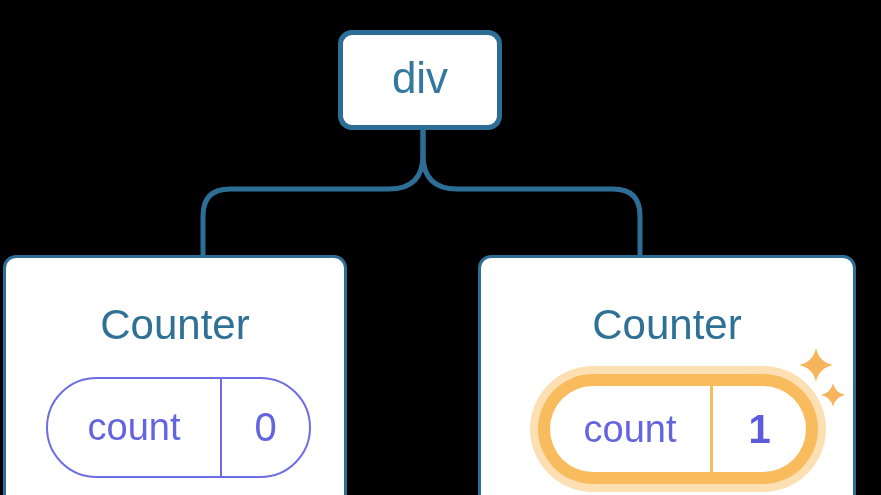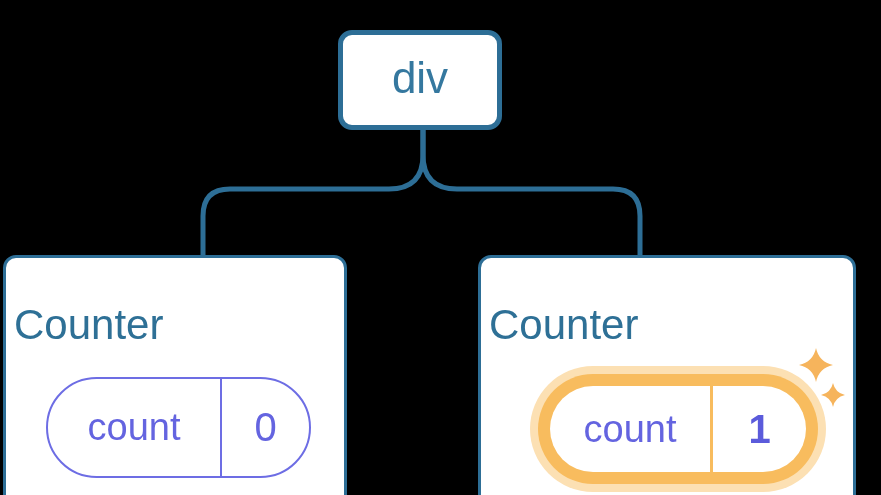--- a/index.html
+++ b/index.html
@@ -54,23 +54,23 @@
     height: 263px;
     box-sizing: border-box;
     background: #FFFFFF;
     border: 3px solid #2D6E96;
     border-radius: 13px;
   }
   .card-left  { left: 3px;   width: 344px; }
   .card-right { left: 478px; width: 378px; }
   .card-title {
     position: absolute;
-    left: 8px; right: 0;
+    left: 0; right: 0;
     top: 42px;
-    text-align: left;
+    text-align: center;
     color: #2E7096;
     font-size: 42px;
     font-weight: 500;
     line-height: 50px;
   }
   
   .pill-plain {
     position: absolute;
     left: 40px; top: 119px;
     width: 265px; height: 101px;

